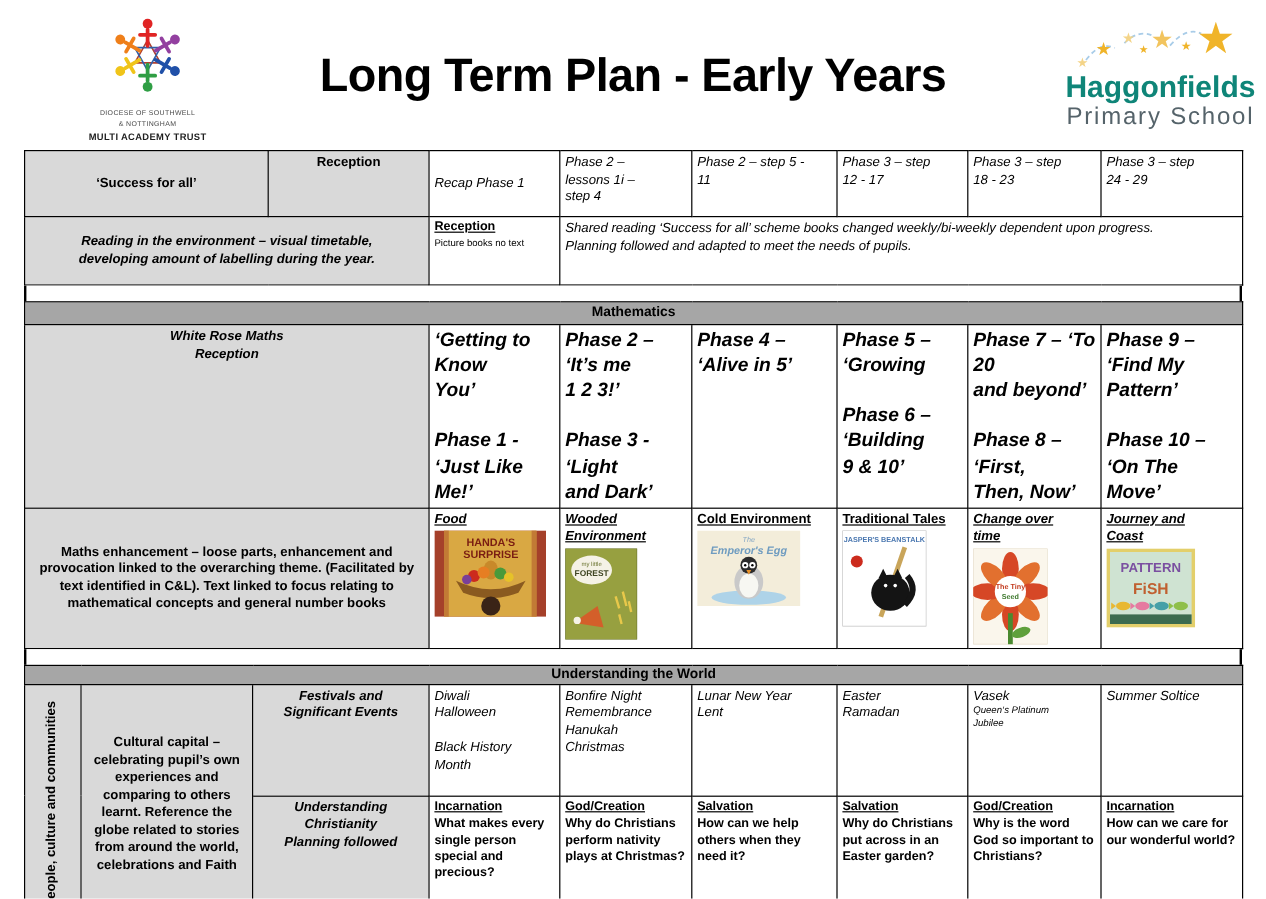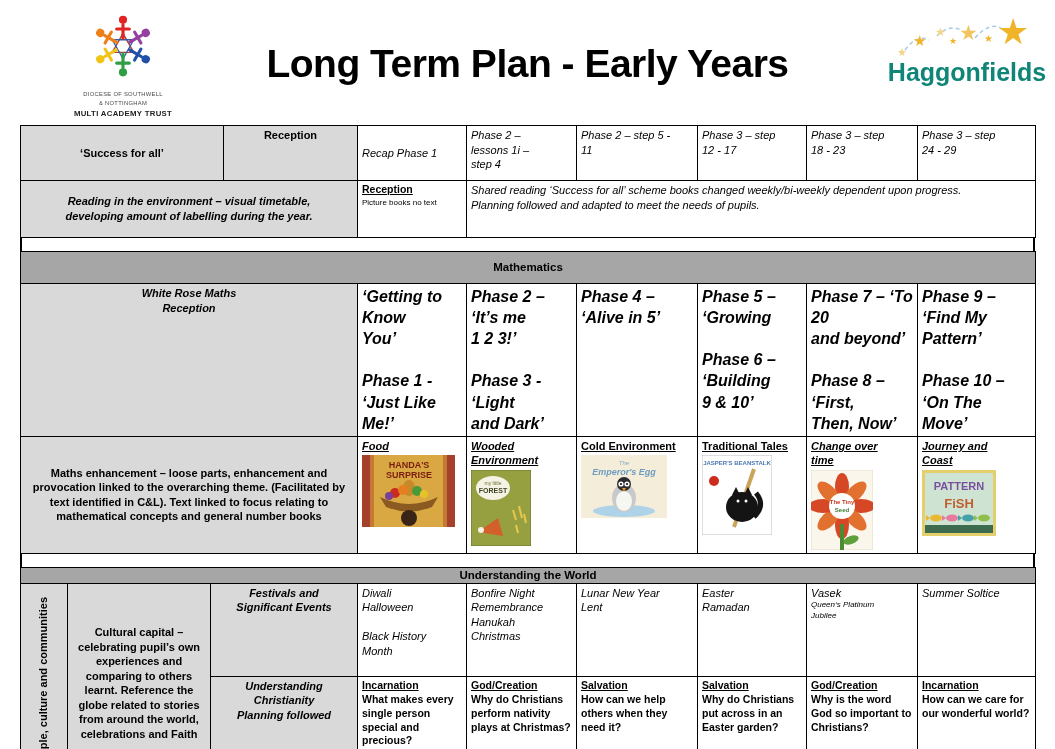--- a/index.html
+++ b/index.html
@@ -26,21 +26,21 @@
   .m { vertical-align:middle; }
   .b { font-weight:bold; }
   .pre { white-space:pre-line;font-style:italic; }
   .u { text-decoration:underline; font-weight:bold; }
   .sm { font-size:8px; line-height:1.3; }
   .mb { font-size:16px; font-weight:bold; }
   .q  { font-size:10.5px; font-weight:bold; }
   .uh { font-size:10.5px; }
   .spacer { margin-left:20px; width:1015px; height:13px; border-left:2px solid #000; border-right:2px solid #000; background:#fff; }
   tr.hA1 { height:55px; }  tr.hA2 { height:57px; }
-  tr.hBH { height:32px; }  tr.hB1 { height:90px; } tr.hB2 { height:117px; } tr.hB3 { height:25px; }
+  tr.hBH { height:19px; }  tr.hB1 { height:90px; } tr.hB2 { height:117px; } tr.hB3 { height:25px; }
   tr.hCH { height:16px; }  tr.hC1 { height:93px; } tr.hC2 { height:107px; }
   .vt { writing-mode:vertical-rl; transform:rotate(180deg); font-weight:bold; text-align:center; line-height:1.25; font-size:11px; margin:0 auto; max-height:192px; }
   .cov { display:block; margin-top:2px; }
   .rec-note { margin-top:1px; }
 </style>
 </head>
 <body>
 
 <div class="page">
 
@@ -78,20 +78,21 @@
         <path d="M88,30 Q102,14 114,20" stroke="#a8cce8" stroke-width="1.5" stroke-dasharray="4 3" fill="none"></path>
         <text x="10" y="48" font-size="11" fill="#f4d488">★</text>
         <text x="26" y="38" font-size="15" fill="#f0b429">★</text>
         <text x="48" y="28" font-size="12" fill="#f4d488">★</text>
         <text x="62" y="36" font-size="9" fill="#f0b429">★</text>
         <text x="72" y="32" font-size="21" fill="#f2c45e">★</text>
         <text x="97" y="34" font-size="10" fill="#f0b429">★</text>
         <text x="110" y="36" font-size="36" fill="#f0b429">★</text>
       </svg>
       <div class="school-name">Haggonfields</div>
+      <div class="school-sub">Primary School</div>
     </div>
   </div>
 
   <table>
     <colgroup>
       <col style="width:203px">
         <col style="width:134px">
         <col style="width:109px">
         <col style="width:110px">
       <col style="width:121px">

